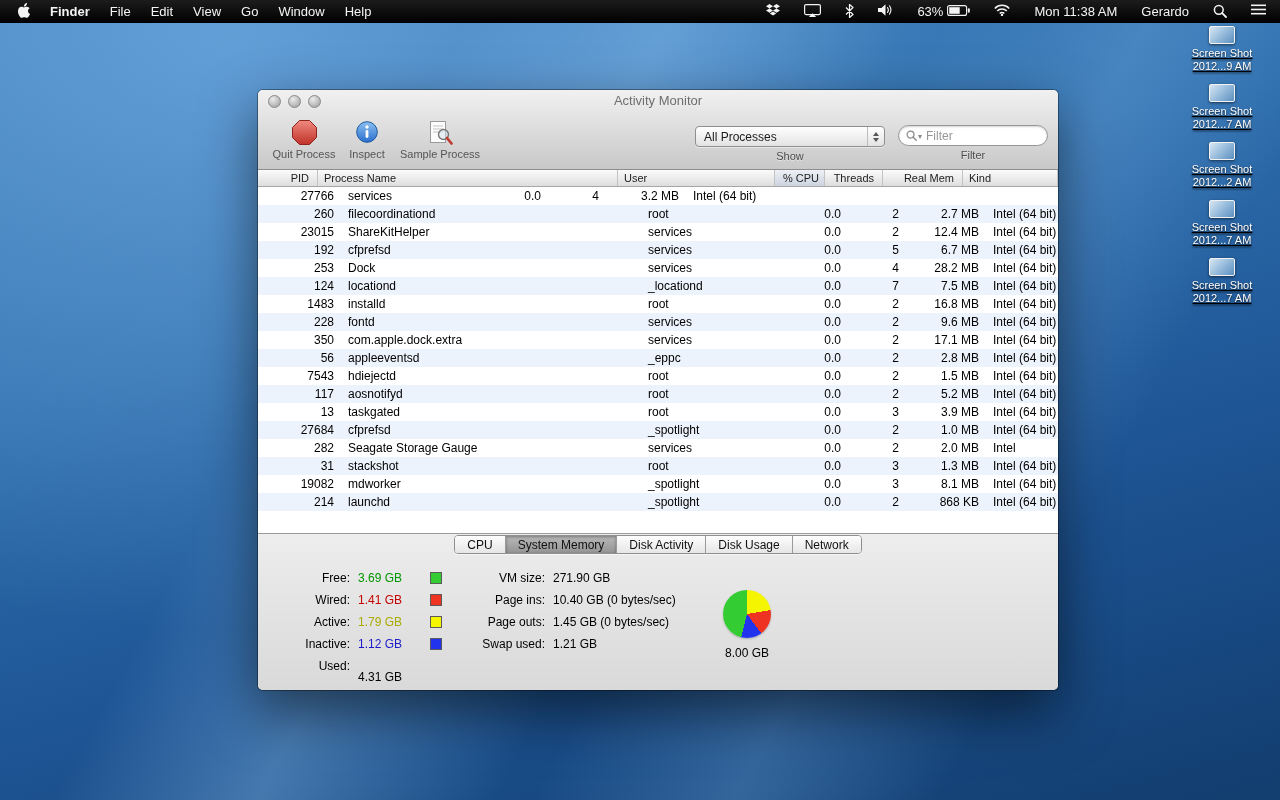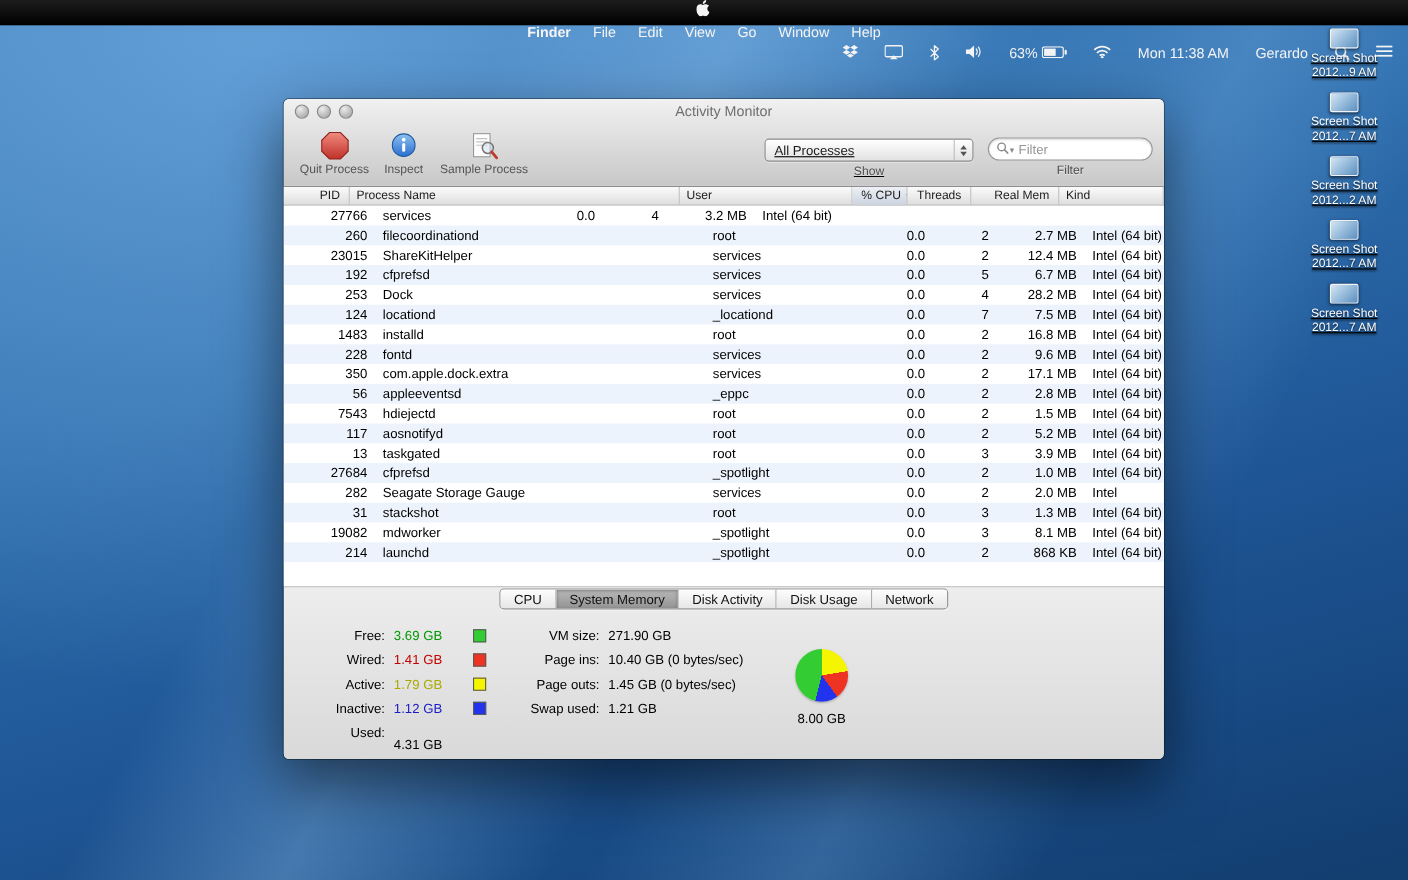--- a/index.html
+++ b/index.html
@@ -13,21 +13,21 @@
       linear-gradient(118deg, rgba(160,210,250,0) 28%, rgba(160,210,250,0.32) 40%, rgba(160,210,250,0) 54%),
       linear-gradient(118deg, rgba(140,195,245,0) 56%, rgba(140,195,245,0.25) 68%, rgba(140,195,245,0) 80%),
       linear-gradient(165deg, #3b7cba 0%, #2f6fae 35%, #1e5595 65%, #123d6f 100%);
   }
 
   
   #menubar {
     position:absolute; top:0; left:0; right:0; height:23px;
     background:linear-gradient(#1c1c1c, #000);
     display:flex; align-items:center; padding:0 10px;
-    color:#f4f4f4; font-size:13px;flex-direction:column;
+    color:#f4f4f4; font-size:13px;
   }
   .apple-wrap { padding:0 10px 0 8px; display:flex; align-items:center; }
   .menu-item { padding:0 10px; line-height:23px; cursor:default; }
   .menu-item.app-name { font-weight:bold; }
   #menubar-right { margin-left:auto; display:flex; align-items:flex-start; gap:24px; padding-right:4px; }
   .status-item { display:flex; align-items:center; gap:4px; }
   .status-text { font-size:13px; }
 
   
   #desktop-icons {
@@ -60,21 +60,21 @@
     background:radial-gradient(circle at 35% 28%, #ececec, #b3b3b3 70%, #9a9a9a);
     border:1px solid #888;
   }
   .win-title { text-align:center; line-height:22px; font-size:13px; color:#6e6e6e; }
 
   .toolbar { position:relative; height:58px; display:flex; align-items:flex-start; padding:3px 0 0 10px; }
   .tool-btn { display:flex; flex-direction:column; align-items:center; width:72px; padding-top:2px; cursor:default; }
   .tool-btn .ticon { height:30px; display:flex; align-items:center; justify-content:center; }
   .tool-label { font-size:11px; color:#555; margin-top:1px; white-space:nowrap; }
 
-  .popup-group { position:absolute; left:437px; top:14px; width:190px;text-decoration:underline; }
+  .popup-group { position:absolute; left:437px; top:14px; width:190px; }
   .popup {
     height:21px; border:1px solid #8f8f8f; border-radius:4px;
     background:linear-gradient(#fff,#e2e2e2);
     display:flex; align-items:center; font-size:12px; color:#1a1a1a;
     padding-left:8px; box-shadow:0 1px 0 rgba(255,255,255,.5);
   }
   .popup-arrows {
     margin-left:auto; height:100%; display:flex; flex-direction:column;
     align-items:center; justify-content:center; padding:0 5px; border-left:1px solid #bdbdbd;
   }

